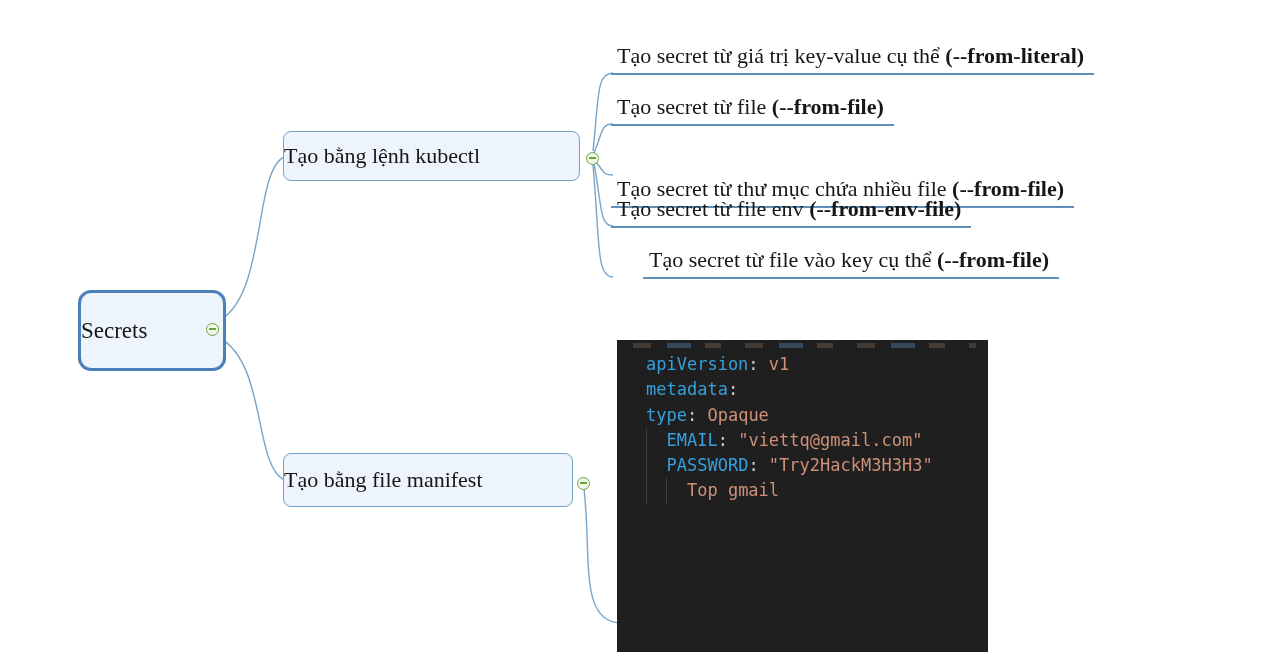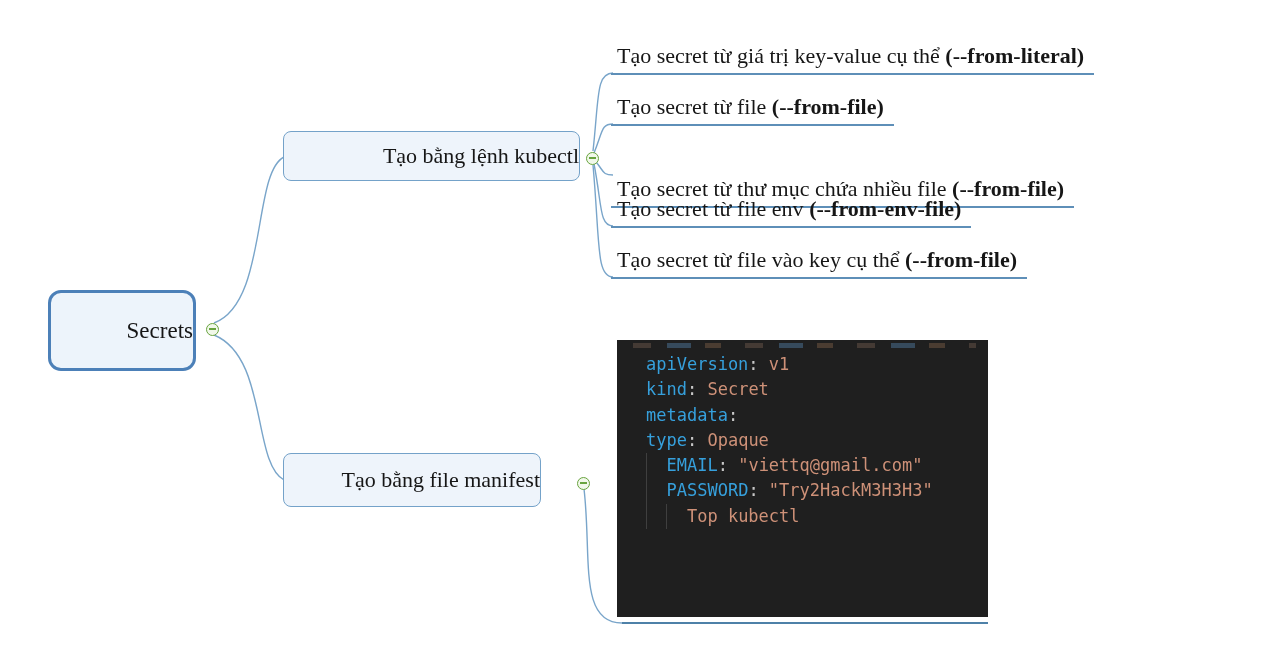--- a/index.html
+++ b/index.html
@@ -2,36 +2,36 @@
 <html style="--c-line: #79a5ca; --c-underline: #5e8fb8; --c-code_underline: #4e81a8; --c-root_border: #4c80b8; --c-root_fill: #edf4fb; --c-branch_border: #74a2c9; --c-branch_fill: #eef4fb; --c-collapse_green: #68a43f; --c-collapse_fill: #f1f8ea; --c-text: #161616; --c-code_bg: #1f1f1f; --c-code_key: #36a0dc; --c-code_punc: #c8c8c8; --c-code_value: #ce9178; --c-code_pipe: #ad87db; --c-code_guide: #3f3f3f;"><head>
 <meta charset="utf-8">
 <style>
   html,body{margin:0;padding:0;background:#ffffff;}
   body{width:1282px;height:671px;overflow:hidden;}
   .canvas{position:relative;width:1282px;height:671px;font-family:"Liberation Serif",serif;color:var(--c-text,#161616);}
   svg.edges{position:absolute;left:0;top:0;width:1282px;height:671px;}
   .edge{fill:none;stroke:var(--c-line,#79a5ca);stroke-width:1.4;}
   .img-underline{fill:none;stroke:var(--c-code_underline,#4e81a8);stroke-width:2;}
 
-  .node{position:absolute;box-sizing:border-box;display:flex;align-items:center;justify-content:flex-end;
+  .node{position:absolute;box-sizing:border-box;display:flex;align-items:center;justify-content:flex-start;
         background:var(--c-branch_fill,#eef4fb);border:1.5px solid var(--c-branch_border,#74a2c9);
         border-radius:8px;font-size:22px;white-space:nowrap;}
   .node.root{border:3.5px solid var(--c-root_border,#4c80b8);border-radius:13px;
         background:var(--c-root_fill,#edf4fb);font-size:23px;}
 
   .collapse{position:absolute;width:13px;height:13px;box-sizing:border-box;
         border:1.5px solid var(--c-collapse_green,#68a43f);border-radius:50%;
         background:var(--c-collapse_fill,#f1f8ea);display:flex;align-items:center;justify-content:center;}
   .collapse .dash{width:7px;height:1.5px;background:var(--c-collapse_green,#68a43f);}
 
   .leaf{position:absolute;left:611px;line-height:30px;padding:0 10px 2px 6px;
         border-bottom:2px solid var(--c-underline,#5e8fb8);font-size:22px;white-space:nowrap;}
   .leaf b{font-weight:bold;}
 
-  .code{position:absolute;left:617px;top:340px;width:371px;height:277px;box-sizing:border-box;
+  .code{position:absolute;left:617px;top:340px;width:371px;height:312px;box-sizing:border-box;
         background:var(--c-code_bg,#1f1f1f);font-family:"DejaVu Sans Mono",monospace;
         font-size:17px;padding-top:3px;overflow:hidden;}
   .cut{height:5px;margin:0 12px 4px 16px;
         background:repeating-linear-gradient(90deg,#443a34 0 18px,transparent 18px 34px,
                    #364a5c 34px 58px,transparent 58px 72px,#4a3c31 72px 88px,transparent 88px 112px);}
   .code-line{position:relative;white-space:pre;line-height:25.3px;padding-left:29px;}
   .tk-key{color:var(--c-code_key,#36a0dc);}
   .tk-punc{color:var(--c-code_punc,#c8c8c8);}
   .tk-plain{color:var(--c-code_punc,#c8c8c8);}
   .tk-val{color:var(--c-code_value,#ce9178);}
@@ -48,35 +48,35 @@
     <path class="edge" d="M 214 335 C 268 357 252 463 284 480"></path>
     <path class="edge" d="M 593 151 C 599 97 596 73 613 73"></path>
     <path class="edge" d="M 594 153 C 603 131 601 124 613 124"></path>
     <path class="edge" d="M 596 162 C 604 171 602 175 613 175"></path>
     <path class="edge" d="M 594 164 C 602 204 599 226 613 226"></path>
     <path class="edge" d="M 593 165 C 600 243 596 277 613 277"></path>
     <path class="edge" d="M 584 489 C 592 556 578 623 622 623"></path>
     <path class="img-underline" d="M 622 623 H 988"></path>
   </svg>
 
-  <div class="node root" style="left:48px;top:290px;width:148px;height:81px;">
+  <div class="node root" style="left:78px;top:290px;width:148px;height:81px;">
     <span>Secrets</span>
   </div>
   <span class="collapse" style="left:205.5px;top:322.5px;">
     <span class="dash"></span>
   </span>
 
   <div class="node" style="left:283px;top:131px;width:297px;height:50px;">
     <span>Tạo bằng lệnh kubectl</span>
   </div>
   <span class="collapse" style="left:585.5px;top:151.5px;">
     <span class="dash"></span>
   </span>
 
-  <div class="node" style="left:283px;top:453px;width:258px;height:54px;">
+  <div class="node" style="left:283px;top:453px;width:290px;height:54px;">
     <span>Tạo bằng file manifest</span>
   </div>
   <span class="collapse" style="left:576.5px;top:476.5px;">
     <span class="dash"></span>
   </span>
 
   <div id="leaves">
     <div class="leaf" style="top: 41px; text-align: center;">
       <span class="leaf-text">Tạo secret từ giá trị key-value cụ thể </span><b class="leaf-flag">(--from-literal)</b>
     </div>
@@ -86,31 +86,30 @@
     </div>
 
     <div class="leaf" style="top: 143px; margin-top: 31px;">
       <span class="leaf-text">Tạo secret từ thư mục chứa nhiều file </span><b class="leaf-flag">(--from-file)</b>
     </div>
 
     <div class="leaf" style="top: 194px;">
       <span class="leaf-text">Tạo secret từ file env </span><b class="leaf-flag">(--from-env-file)</b>
     </div>
 
-    <div class="leaf" style="top: 245px;">
+    <div class="leaf" style="top: 245px; margin-left: 32px;">
       <span class="leaf-text">Tạo secret từ file vào key cụ thể </span><b class="leaf-flag">(--from-file)</b>
     </div>
   </div>
 
   <div class="code">
     <div class="cut"></div>
     <div id="code-lines">
         <div class="code-line"><span class="tk-key">apiVersion</span><span class="tk-punc">:</span><span class="tk-val"> v1</span></div>
-        <div class="code-line"><span class="tk-key">kind</span><span class="tk-punc">:</span><span class="tk-val"> Secret</span></div>
         <div class="code-line"><span class="tk-key">metadata</span><span class="tk-punc">:</span></div>
         <div class="code-line"><span class="tk-key">type</span><span class="tk-punc">:</span><span class="tk-val"> Opaque</span></div>
         <div class="code-line"><span class="guide" style="left: calc(0ch + 29px);"></span><span class="tk-plain">  </span><span class="tk-key">EMAIL</span><span class="tk-punc">:</span><span class="tk-val"> "viettq@gmail.com"</span></div>
         <div class="code-line"><span class="guide" style="left: calc(0ch + 29px);"></span><span class="tk-plain">  </span><span class="tk-key">PASSWORD</span><span class="tk-punc">:</span><span class="tk-val"> "Try2HackM3H3H3"</span></div>
-        <div class="code-line"><span class="guide" style="left: calc(0ch + 29px);"></span><span class="guide" style="left: calc(2ch + 29px);"></span><span class="tk-plain">    </span><span class="tk-val">Top kubectl</span></div>
+        <div class="code-line"><span class="guide" style="left: calc(0ch + 29px);"></span><span class="guide" style="left: calc(2ch + 29px);"></span><span class="tk-plain">    </span><span class="tk-val">Top gmail</span></div>
       </div>
   </div>
 
 </div>
 
 </body></html>

